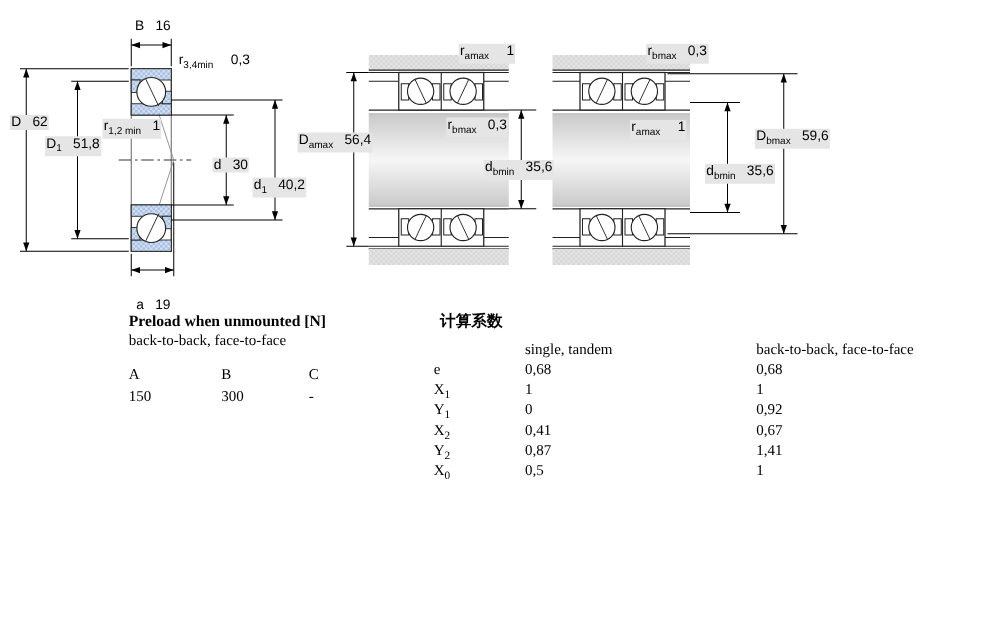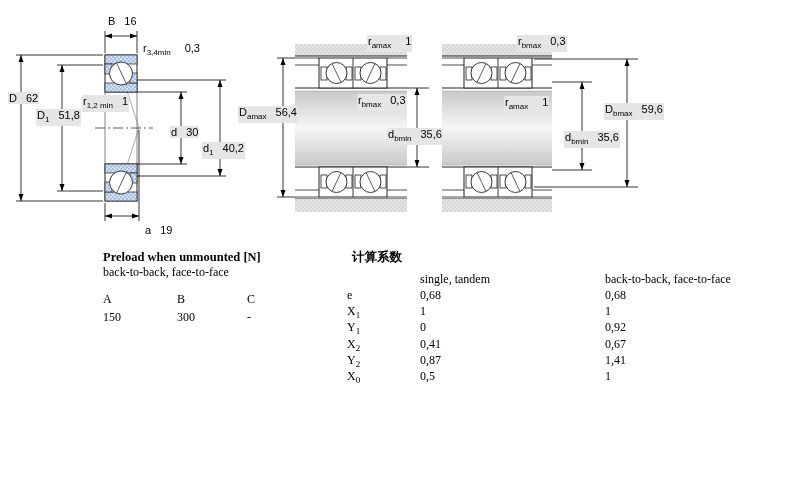--- a/index.html
+++ b/index.html
@@ -239,21 +239,21 @@
   </div>
   <div class="dim" style="left:82px;top:95px;">
     <span>r</span><sub>1,2 min</sub><span class="val">1</span>
   </div>
   <div class="dim" style="left:170px;top:126px;">
     <span>d</span><span class="val">30</span>
   </div>
   <div class="dim" style="left:202px;top:142px;">
     <span>d</span><sub>1</sub><span class="val">40,2</span>
   </div>
-  <div class="dim nobg" style="left:108px;top:224px;margin-left:36px;">
+  <div class="dim nobg" style="left:108px;top:238px;">
     <span>a</span><span class="val">19</span>
   </div>
 
   <div class="dim" style="left:367px;top:35px;">
     <span>r</span><sub>amax</sub><span class="val g14">1</span>
   </div>
   <div class="dim" style="left:357px;top:94px;">
     <span>r</span><sub>bmax</sub><span class="val">0,3</span>
   </div>
   <div class="dim" style="left:238px;top:106px;">

